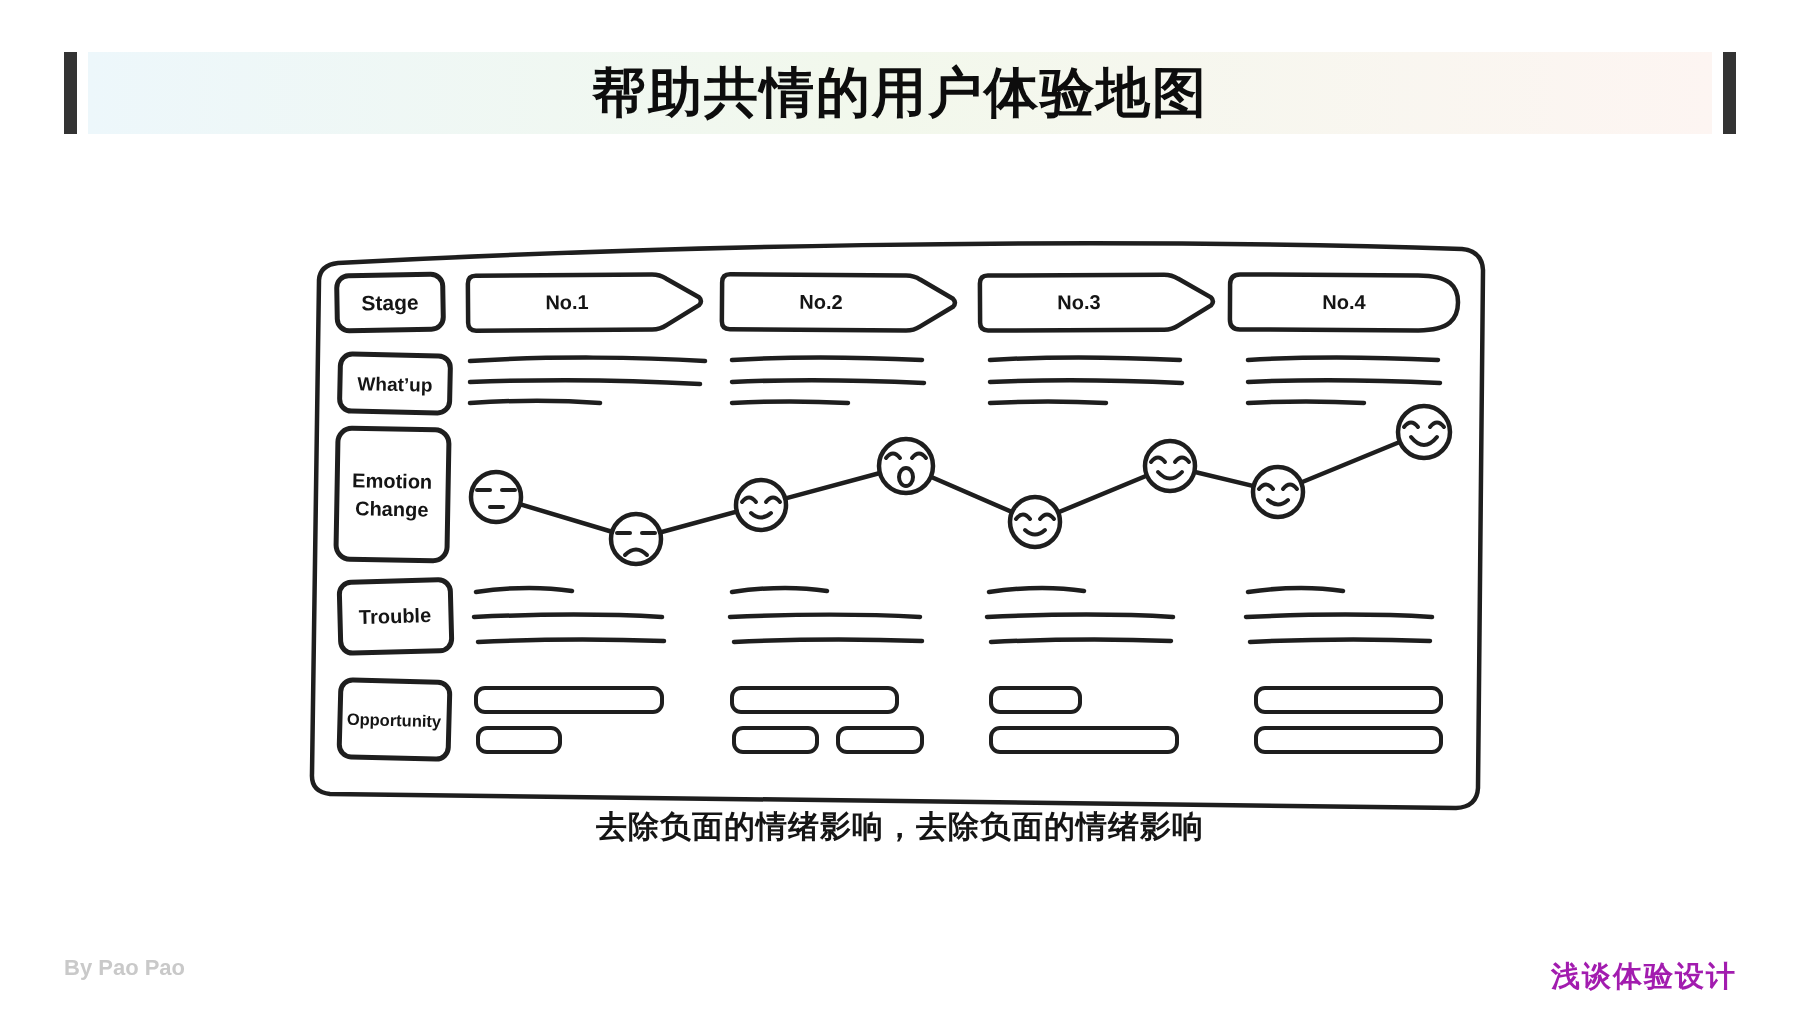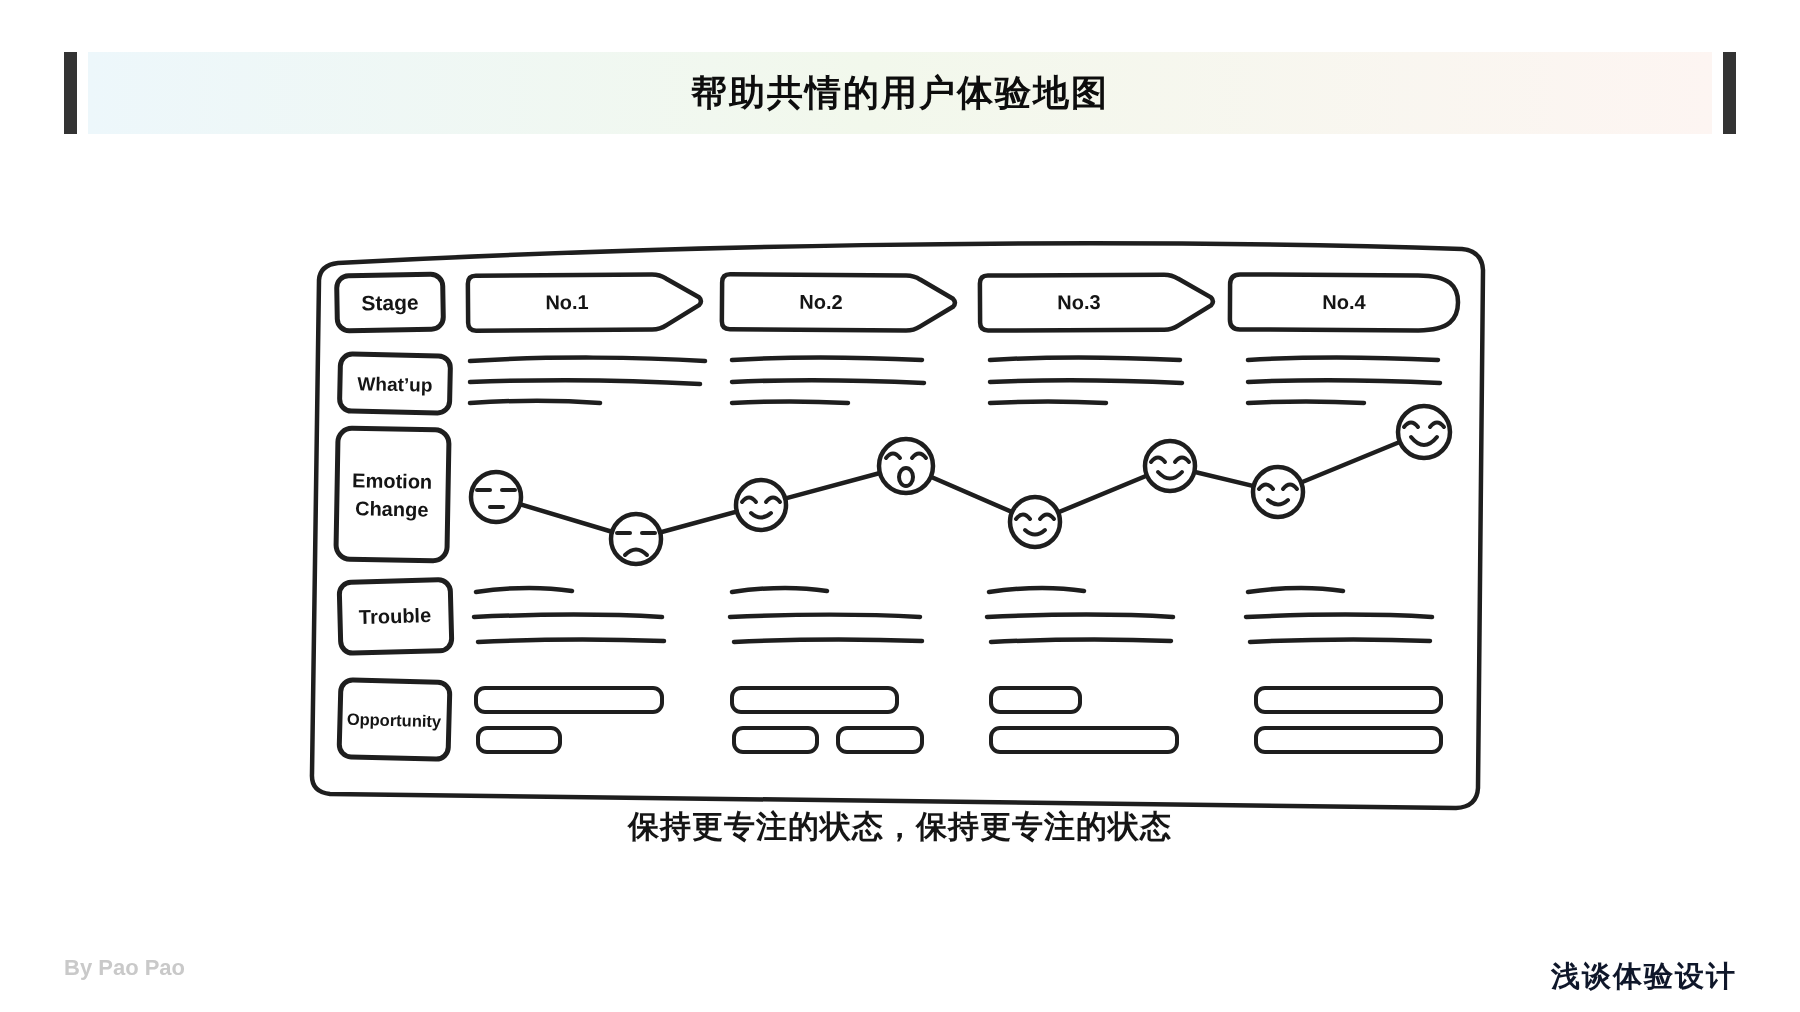--- a/index.html
+++ b/index.html
@@ -18,21 +18,21 @@
     position: absolute; top: 52px; width: 13px; height: 82px; background: #333333;
   }
   .side-bar.left  { left: 64px; }
   .side-bar.right { left: 1723px; }
   .title-banner {
     position: absolute; top: 52px; left: 88px; width: 1624px; height: 82px;
     background: linear-gradient(90deg, #edf7fb 0%, #f2f8ec 48%, #fdf5f2 100%);
     display: flex; align-items: center; justify-content: center;
   }
   .title-banner h1 {
-    margin: 0; font-size: 36px; font-weight: 900; color: #0d0d0d; letter-spacing: 2px;
+    margin: 0; font-size: 54px; font-weight: 900; color: #0d0d0d; letter-spacing: 2px;
   }
 
   
   .map-svg { position: absolute; left: 300px; top: 210px; }
   .ink { stroke: #1e1e1e; fill: none; stroke-linecap: round; stroke-linejoin: round; }
   .w45 { stroke-width: 4.5px; }
   .w50 { stroke-width: 5px; }
   .w40 { stroke-width: 4px; }
   .paper { fill: #ffffff; }
   .svg-label {
@@ -47,21 +47,21 @@
     position: absolute; top: 806px; left: 0; width: 1800px;
     text-align: center; font-size: 31px; font-weight: 800; color: #151515;
     letter-spacing: 1px;
   }
   .footer-author {
     position: absolute; left: 64px; top: 955px;
     font-size: 22px; font-weight: bold; color: #c9c9c9;
   }
   .footer-brand {
     position: absolute; right: 63px; top: 957px;
-    font-size: 29px; font-weight: bold; color: #0f172a; letter-spacing: 2px;
+    font-size: 29px; font-weight: bold; color: #a21caf; letter-spacing: 2px;
   }
 </style>
 </head>
 <body>
 
 <div class="stage-canvas">
 
   <div class="side-bar left"></div>
   <div class="title-banner">
     <h1>帮助共情的用户体验地图</h1>
@@ -235,18 +235,18 @@
     <g>
       <rect class="ink w40 paper" x="691" y="478" width="89" height="24" rx="9"></rect>
       <rect class="ink w40 paper" x="691" y="518" width="186" height="24" rx="9"></rect>
     </g>
     <g>
       <rect class="ink w40 paper" x="956" y="478" width="185" height="24" rx="9"></rect>
       <rect class="ink w40 paper" x="956" y="518" width="185" height="24" rx="9"></rect>
     </g>
   </svg>
 
-  <div class="map-caption">保持更专注的状态，保持更专注的状态</div>
+  <div class="map-caption">去除负面的情绪影响，去除负面的情绪影响</div>
 
   <div class="footer-author">By Pao Pao</div>
   <div class="footer-brand">浅谈体验设计</div>
 
 </div>
 
 </body></html>

